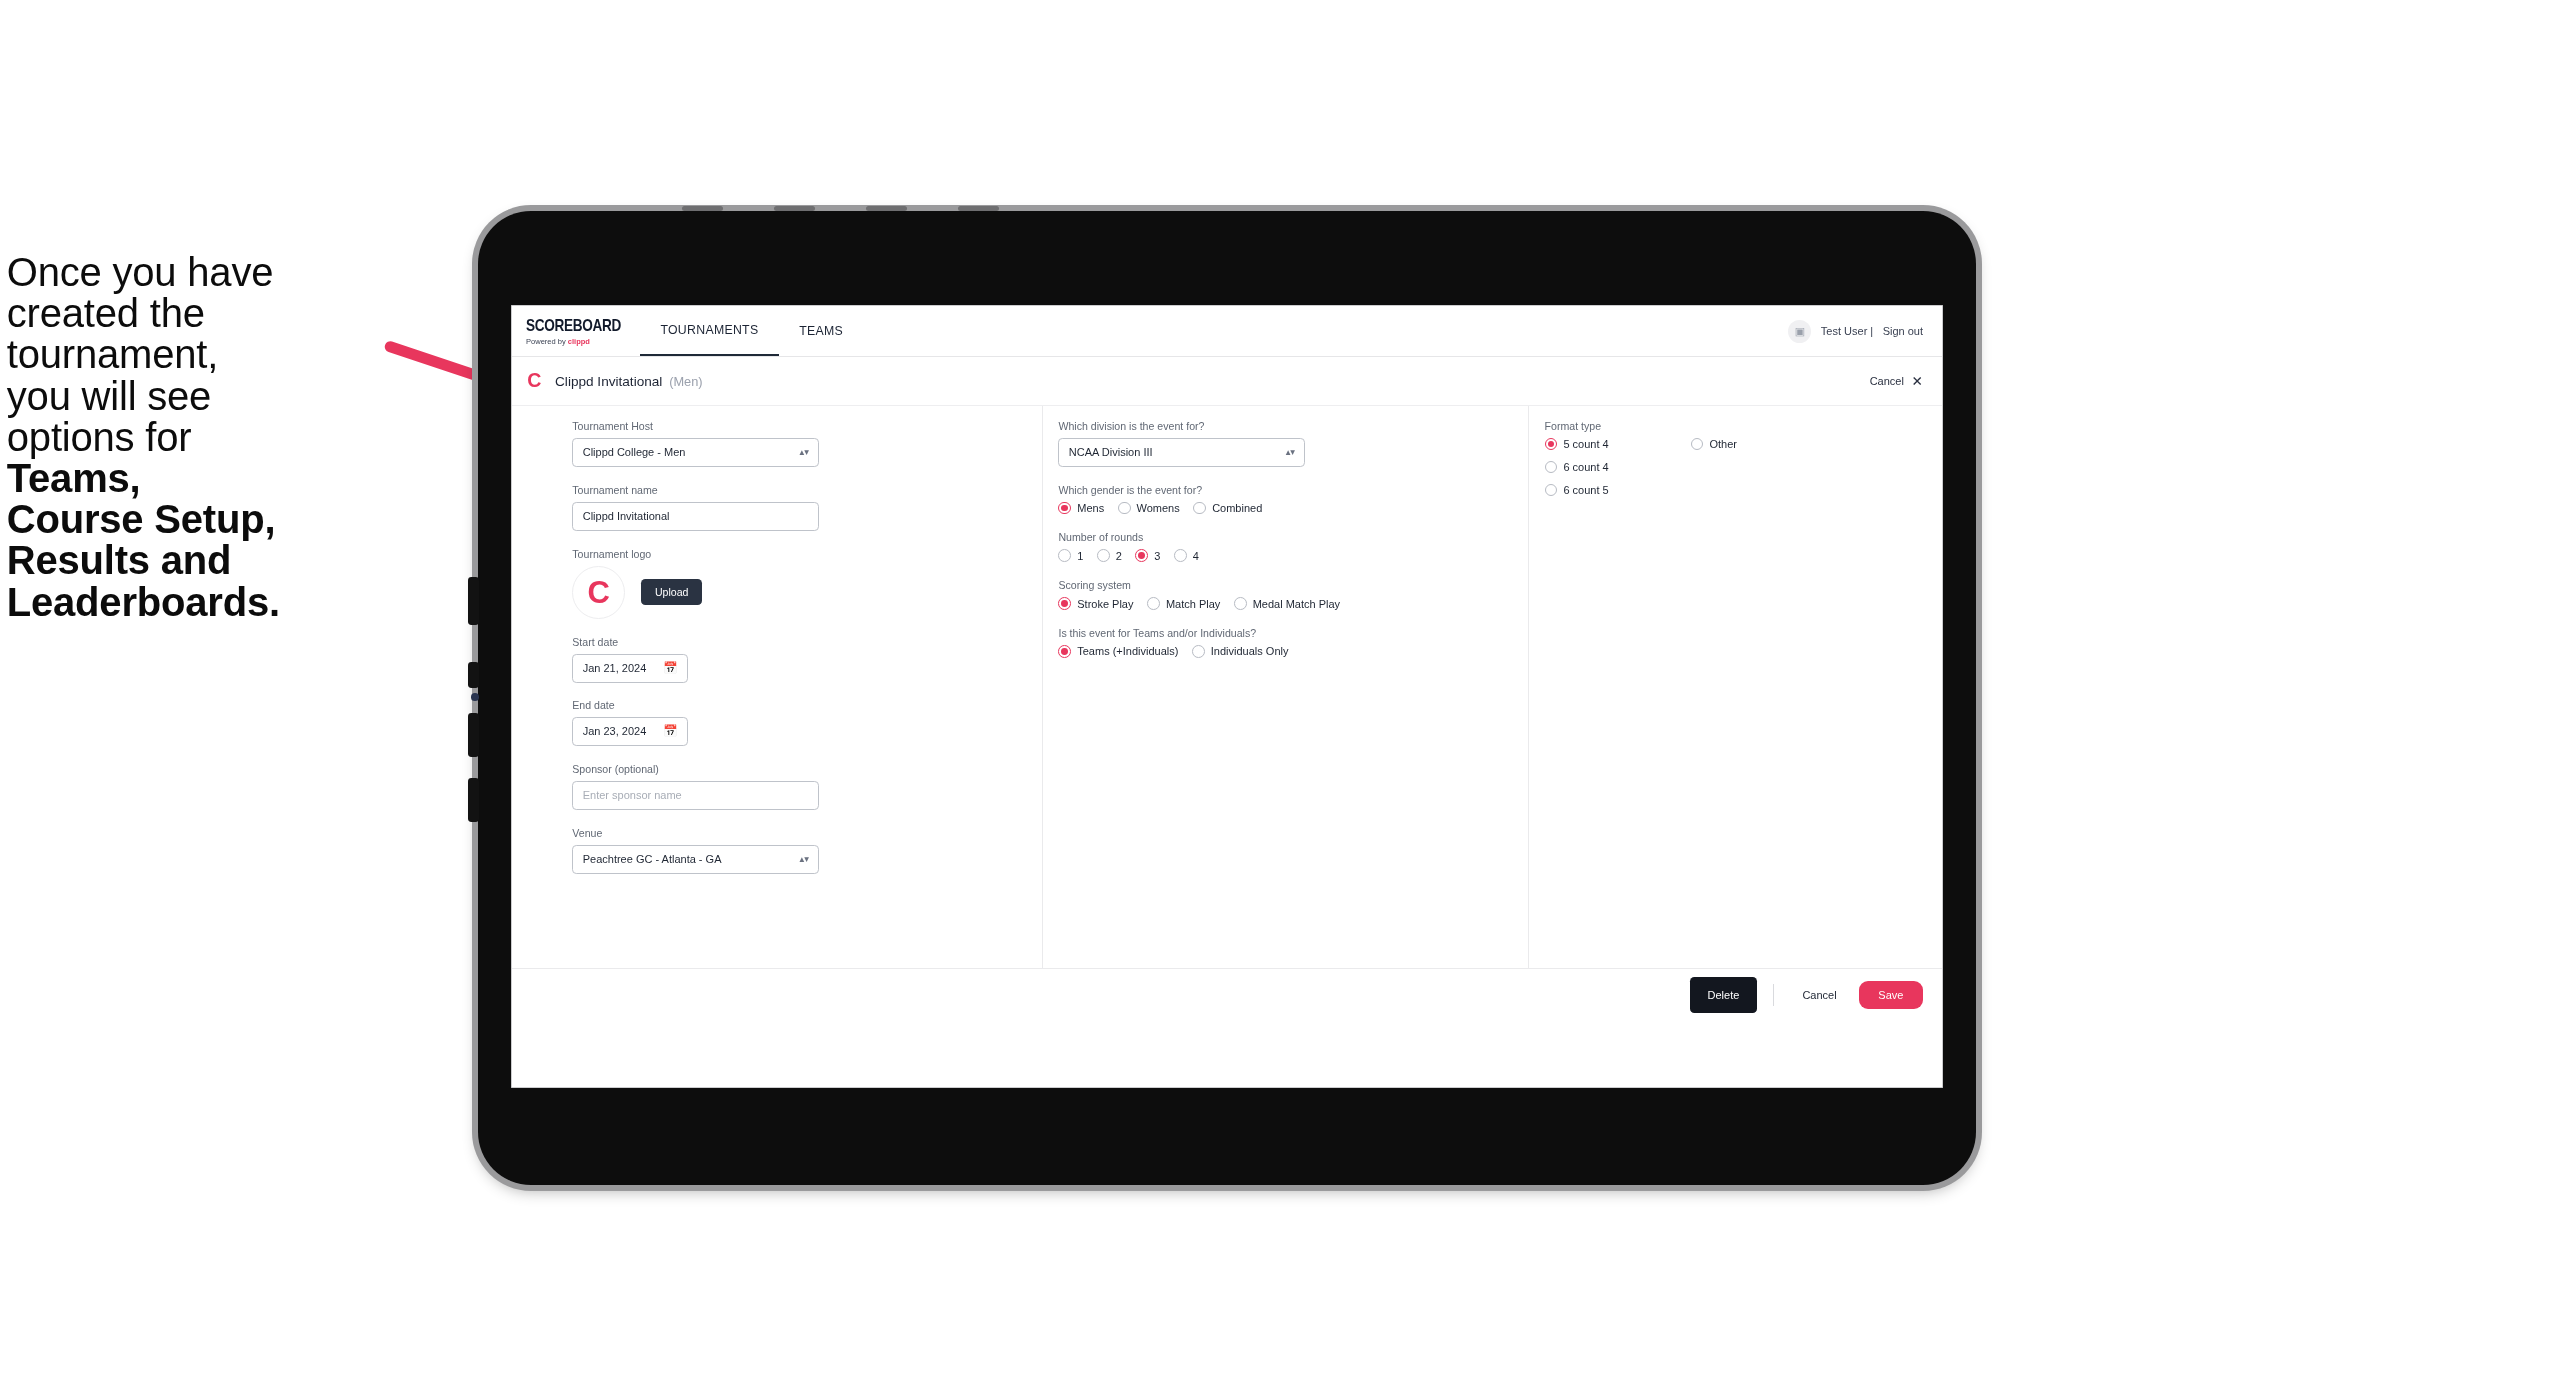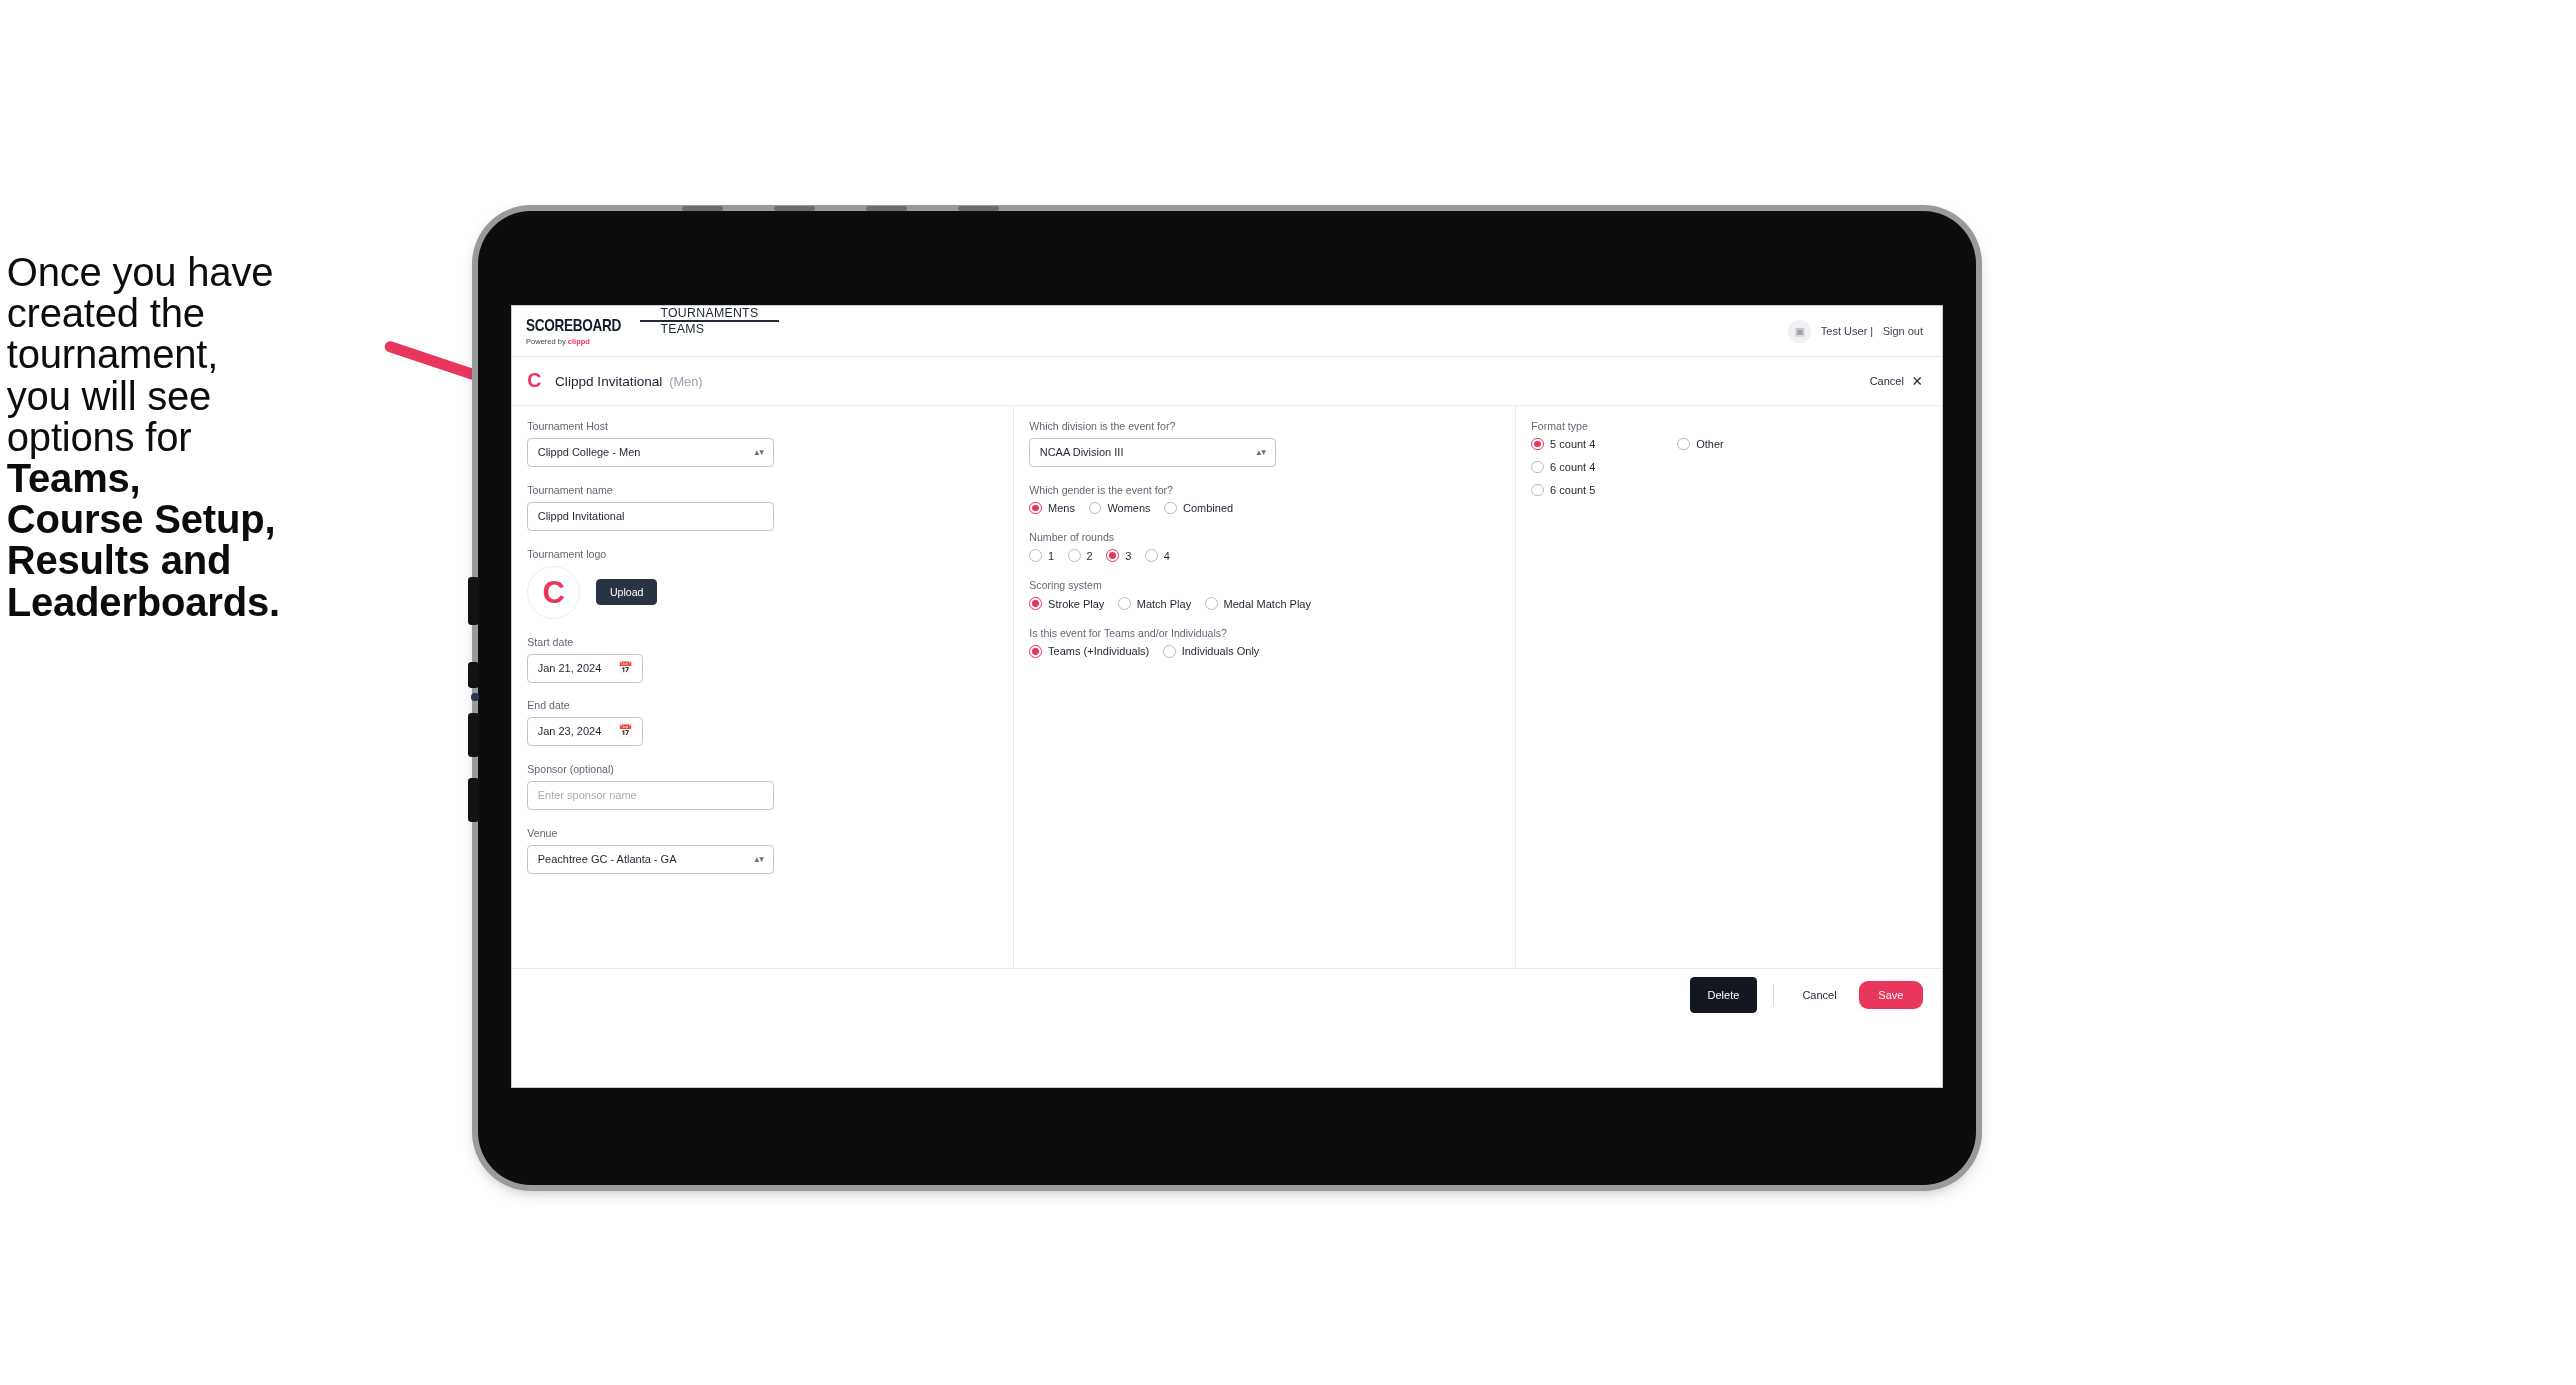--- a/index.html
+++ b/index.html
@@ -119,21 +119,21 @@
   }
   .brand-sub {
     font-size: 8px;
     color: #3c4354;
     margin-top: 1.7px;
     transform: scaleX(0.94);
     transform-origin: left center;
   }
   .brand-sub b { color: #e8365d; font-weight: bold; }
 
-  .nav-tabs { display: flex; align-items: stretch; flex-direction: column; }
+  .nav-tabs { display: flex; align-items: stretch; }
   .nav-tab {
     padding: 0 20.4px;
     display: flex;
     align-items: center;
     font-size: 12.3px;
     color: #1c2434;
     letter-spacing: 0.3px;
     cursor: pointer;
   }
   .nav-tab.active {
@@ -206,20 +206,21 @@
     background: #ffffff;
     color: #1d2433;
     font-weight: bold;
   }
 
   
   .body {
     display: flex;
     height: 562px;
     background: #ffffff;
+    padding-left: 45px;
   }
   .col {
     padding: 13.6px 22px 0 15.3px;
   }
   .col.c1 { width: 502px; border-right: 0.9px solid #eaeaec; }
   .col.c2 { width: 502px; border-right: 0.9px solid #eaeaec; }
   .col.c3 { width: 426px; }
 
   .flabel {
     font-size: 10.6px;

